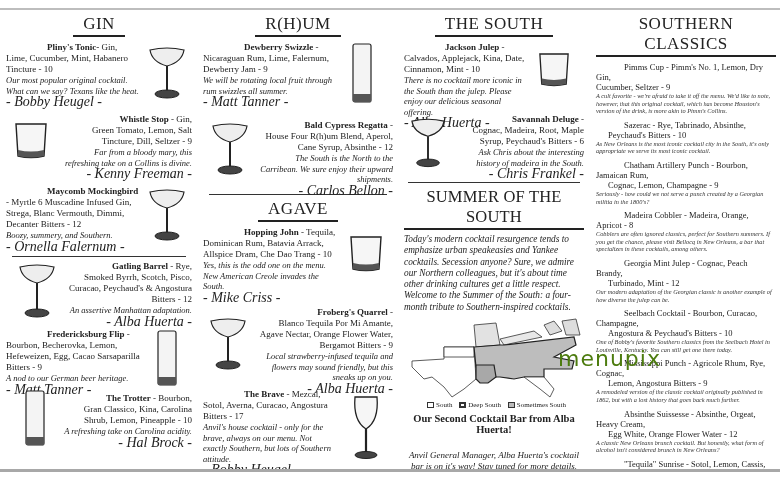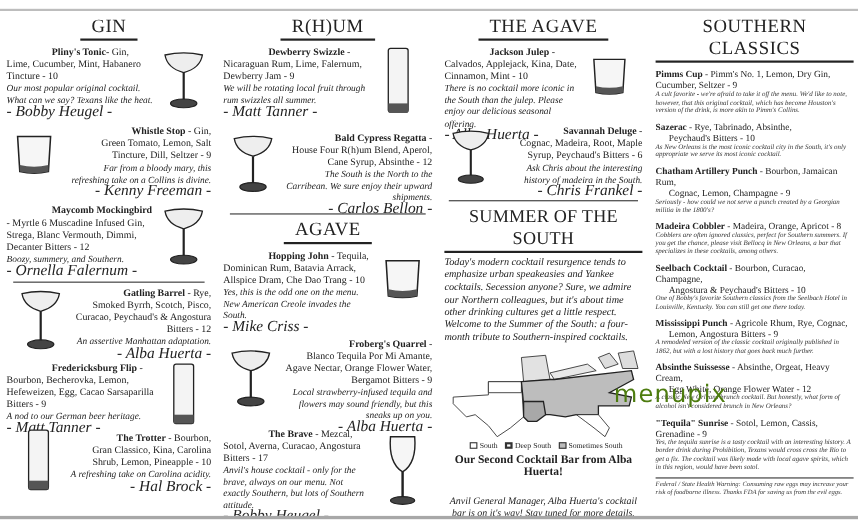--- a/index.html
+++ b/index.html
@@ -15,21 +15,21 @@
   .sec-title { text-align: center; font-size: 17px; letter-spacing: 0.5px; margin: 2px 0 5px; }
   .sec-title span { display: inline-block; border-bottom: 2px solid #222; padding: 0 10px 1px; }
   .item { position: relative; font-size: 9px; line-height: 11px; margin-bottom: 8px; }
   .item .name { font-weight: bold; padding-left: 41px; }
   .item .desc { font-style: italic; font-size: 8.5px; line-height: 10.5px; }
   .item .author { font-style: italic; font-size: 14px; }
   .right { text-align: right; }
   .glass { position: absolute; }
   .hr { border-top: 1.5px solid #333; margin: 4px 6px 4px; }
   .sc-item { font-size: 8.5px; line-height: 10px; margin-bottom: 5px; }
-  .sc-item .name { font-weight: bold; }
+  .sc-item .name { font-weight: normal; margin-left: 28px; }
   .sc-item .ind { padding-left: 12px; display: block; }
   .sc-item .desc { font-style: italic; font-size: 6.3px; line-height: 7.6px; display: block; color: #333; }
   .summer { font-style: italic; font-size: 9.3px; line-height: 11.3px; }
   .big-title { font-size: 16.5px; text-align: center; border-bottom: 2px solid #222; margin: 4px 0 4px; padding-bottom: 1px; letter-spacing: 0.2px; }
   .legend { font-size: 7px; text-align: center; margin-top: 2px; }
   .legend .box { display: inline-block; width: 7px; height: 6px; border: 1px solid #333; vertical-align: middle; margin: 0 2px 0 5px; }
   .promo-title { font-weight: bold; font-size: 10.5px; text-align: center; margin-top: 4px; }
   .promo-text { font-style: italic; font-size: 9px; line-height: 11px; text-align: center; margin-top: 15px; }
   .warning { font-style: italic; font-size: 6px; line-height: 7.5px; border-top: 1px solid #333; padding-top: 3px; margin-top: 2px; color: #333; }
   .watermark { position: absolute; left: 558px; top: 346px; font-family: "DejaVu Sans", sans-serif; font-size: 22px; color: #4d7c0f; letter-spacing: 1px; }
@@ -162,21 +162,21 @@
     <div class="author">- Bobby Heugel -</div>
     <svg class="glass" style="right:12px;top:6px" width="30" height="66" viewBox="0 0 30 66">
         <path d="M4 2 L26 2 Q28 26 15 34 Q2 26 4 2Z" fill="#f6f6f6" stroke="#222" stroke-width="1.3"></path>
         <line x1="15" y1="34" x2="15" y2="58" stroke="#222" stroke-width="2.2"></line>
         <ellipse cx="15" cy="60" rx="11" ry="3.5" fill="#444" stroke="#222"></ellipse>
       </svg>
   </div>
 </div>
 
 <div class="col c3">
-  <div class="sec-title"><span>THE AGAVE</span></div>
+  <div class="sec-title"><span>THE SOUTH</span></div>
 
   <div class="item" style="padding-right:54px;height:64px;">
     <span class="name">Jackson Julep</span><span> - Calvados, Applejack, Kina, Date, Cinnamon, Mint - 10</span>
     <div class="desc">There is no cocktail more iconic in the South than the julep. Please enjoy our delicious seasonal offering.</div>
     <div class="author">- Alba Huerta -</div>
     <svg class="glass" style="right:14px;top:10px" width="32" height="36" viewBox="0 0 34 38">
         <path d="M2 2 L4 34 Q17 37 30 34 L32 2 Z" fill="#f6f6f6" stroke="#222" stroke-width="1.4"></path>
         <path d="M4 28 Q17 31 30 28 L30 34 Q17 37 4 34 Z" fill="#555"></path>
       </svg>
   </div>
@@ -218,20 +218,21 @@
   <div class="promo-text">Anvil General Manager, Alba Huerta's cocktail bar is on it's way! Stay tuned for more details.</div>
 </div>
 
 <div class="col c4">
   <div class="sec-title"><span>SOUTHERN CLASSICS</span></div>
 
   <div class="sc-item"><span class="name">Pimms Cup</span><span> - Pimm's No. 1, Lemon, Dry Gin,</span><span class="ind" style="padding-left:0">Cucumber, Seltzer - 9</span><span class="desc">A cult favorite - we're afraid to take it off the menu. We'd like to note, however, that this original cocktail, which has become Houston's version of the drink, is more akin to Pimm's Collins.</span></div>
   <div class="sc-item"><span class="name">Sazerac</span><span> - Rye, Tabrinado, Absinthe,</span><span class="ind">Peychaud's Bitters - 10</span><span class="desc">As New Orleans is the most iconic cocktail city in the South, it's only appropriate we serve its most iconic cocktail.</span></div>
   <div class="sc-item"><span class="name">Chatham Artillery Punch</span><span> - Bourbon, Jamaican Rum,</span><span class="ind">Cognac, Lemon, Champagne - 9</span><span class="desc">Seriously - how could we not serve a punch created by a Georgian militia in the 1800's?</span></div>
   <div class="sc-item"><span class="name">Madeira Cobbler</span><span> - Madeira, Orange, Apricot - 8</span><span class="desc">Cobblers are often ignored classics, perfect for Southern summers. If you get the chance, please visit Bellocq in New Orleans, a bar that specializes in these cocktails, among others.</span></div>
+  <div class="sc-item"><span class="name">Georgia Mint Julep</span><span> - Cognac, Peach Brandy,</span><span class="ind">Turbinado, Mint - 12</span><span class="desc">Our modern adaptation of the Georgian classic is another example of how diverse the julep can be.</span></div>
   <div class="sc-item"><span class="name">Seelbach Cocktail</span><span> - Bourbon, Curacao, Champagne,</span><span class="ind">Angostura &amp; Peychaud's Bitters - 10</span><span class="desc">One of Bobby's favorite Southern classics from the Seelbach Hotel in Louisville, Kentucky. You can still get one there today.</span></div>
   <div class="sc-item"><span class="name">Mississippi Punch</span><span> - Agricole Rhum, Rye, Cognac,</span><span class="ind">Lemon, Angostura Bitters - 9</span><span class="desc">A remodeled version of the classic cocktail originally published in 1862, but with a lost history that goes back much further.</span></div>
   <div class="sc-item"><span class="name">Absinthe Suissesse</span><span> - Absinthe, Orgeat, Heavy Cream,</span><span class="ind">Egg White, Orange Flower Water - 12</span><span class="desc">A classic New Orleans brunch cocktail. But honestly, what form of alcohol isn't considered brunch in New Orleans?</span></div>
   <div class="sc-item"><span class="name">"Tequila" Sunrise</span><span> - Sotol, Lemon, Cassis, Grenadine - 9</span><span class="desc">Yes, the tequila sunrise is a tasty cocktail with an interesting history. A border drink during Prohibition, Texans would cross cross the Rio to get a fix. The cocktail was likely made with local agave spirits, which in this region, would have been sotol.</span></div>
 
   <div class="warning">Federal / State Health Warning: Consuming raw eggs may increase your risk of foodborne illness. Thanks FDA for saving us from the evil eggs.</div>
 </div>
 
 <div class="watermark">menupix</div>
 <div class="botbar"></div>

